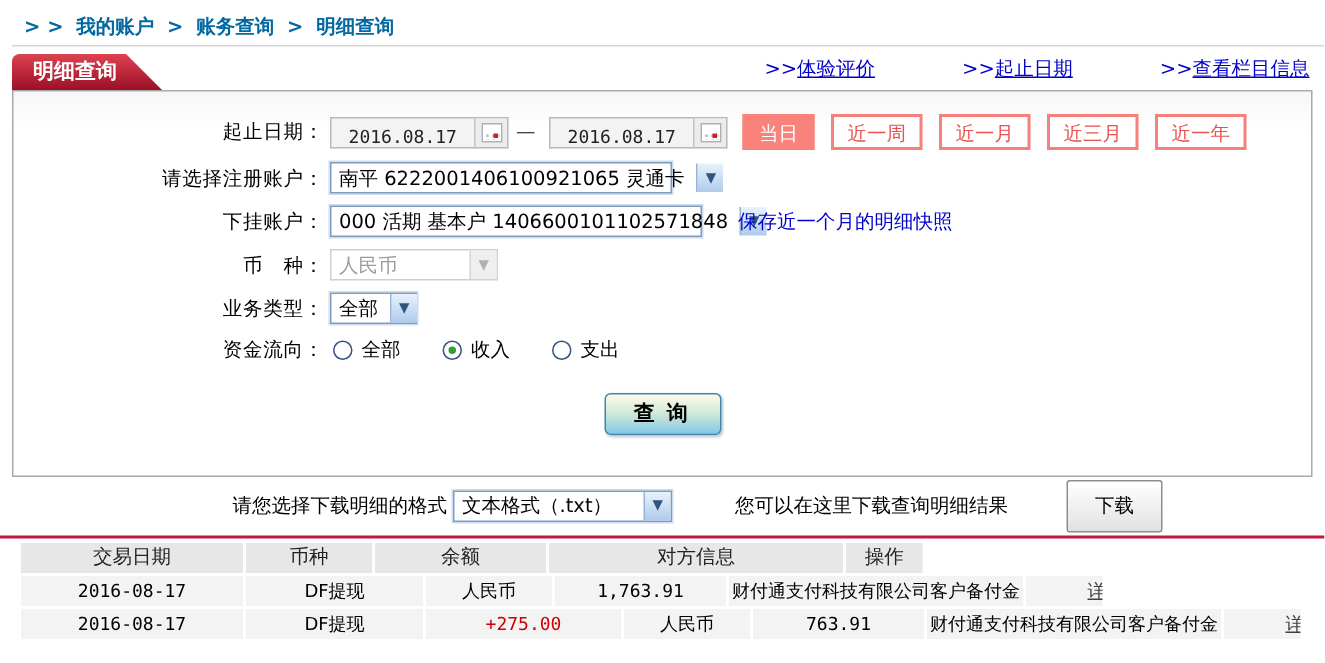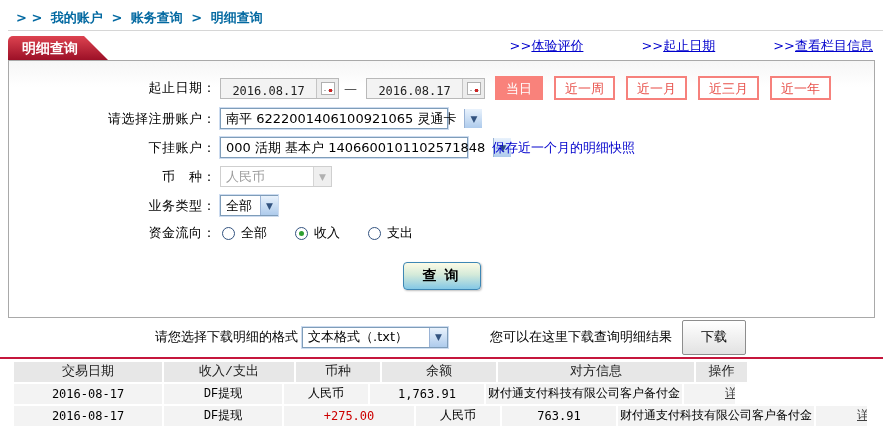--- a/index.html
+++ b/index.html
@@ -64,27 +64,27 @@
   .btnrow { display:flex; justify-content:center; margin-top:20px; }
   .query-btn { width:78px; height:28px; border:1px solid #3e87b4; border-radius:4px; font-weight:bold; font-size:14px;
                background:linear-gradient(#fdfbe6 0%, #d4ead9 45%, #84c8e6 100%); cursor:pointer;
                box-shadow:1px 1px 2px rgba(0,0,0,0.25); letter-spacing:2px; }
 
   
   .dlrow { display:flex; align-items:center; margin:7px 0 0 155px; height:24px; }
   .dl-label { margin-right:4px; }
   .dl-hint { margin-left:42px; margin-right:10px; }
   .dl-btn { width:64px; height:35px; border:1px solid #8d8d8d; border-radius:2px; background:linear-gradient(#ffffff,#e2e2e2);
-            font-size:13px; cursor:pointer; }
+            font-size:13px; cursor:pointer;margin-left:29px; }
 
   
   .redline { height:2px; background:#c5163c; margin-top:8px; }
   .tbl { margin:3px 14px 0 14px; font-size:12px; }
   .trow { display:flex; margin-bottom:2px; }
-  .cell { height:20px; line-height:20px; text-align:center; margin-right:2px; background:#f3f3f3; overflow:hidden; white-space:nowrap;font-family:Liberation Mono, monospace; }
+  .cell { height:20px; line-height:20px; text-align:center; margin-right:2px; background:#f3f3f3; overflow:hidden; white-space:nowrap; }
   .thead .cell { background:#e7e7e7; color:#222; font-size:13px; }
   .c0{width:148px} .c1{width:118px} .c2{width:130px} .c3{width:84px} .c4{width:114px} .c5{width:196px} .c6{width:51px; margin-right:0}
   .num { font-family:"DejaVu Sans Mono","Liberation Mono",monospace; }
   .amt { color:#cc0000; }
   .detail-link { color:#404040; text-decoration:underline; cursor:pointer;margin-left:41px; }
 </style>
 </head>
 <body>
 
 <div class="crumb">
@@ -195,21 +195,20 @@
     <span class="arrow">▼</span>
   </div>
   <span class="dl-hint">您可以在这里下载查询明细结果</span>
   <button class="dl-btn">下载</button>
 </div>
 
 <div class="redline"></div>
 <div class="tbl">
   <div class="trow thead">
     <div class="cell c0">交易日期</div>
-    <div class="cell c2">收入/支出</div>
     <div class="cell c3">币种</div>
     <div class="cell c4">余额</div>
     <div class="cell c5">对方信息</div>
     <div class="cell c6">操作</div>
   </div>
   <div class="trow">
     <div class="cell c0 num">2016-08-17</div>
     <div class="cell c1">DF提现</div>
     <div class="cell c3">人民币</div>
     <div class="cell c4 num">1,763.91</div>

